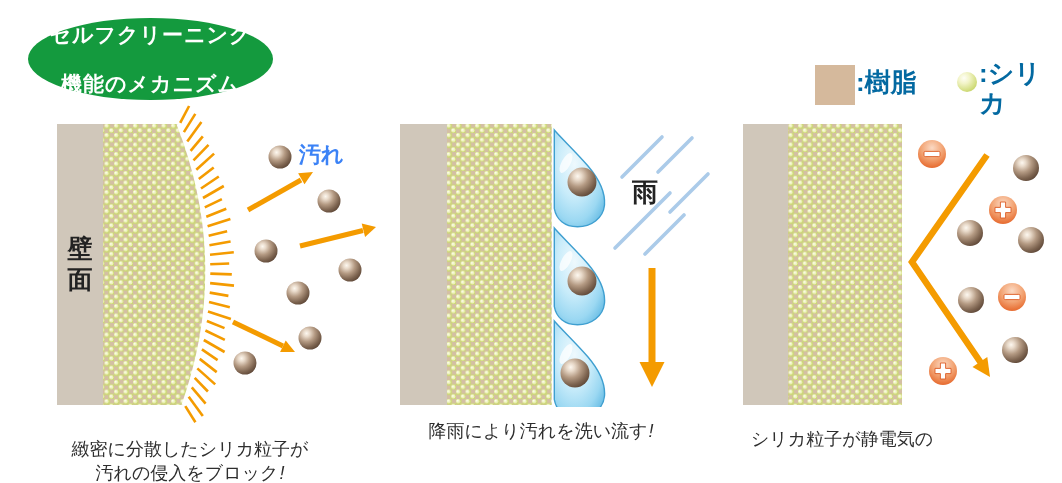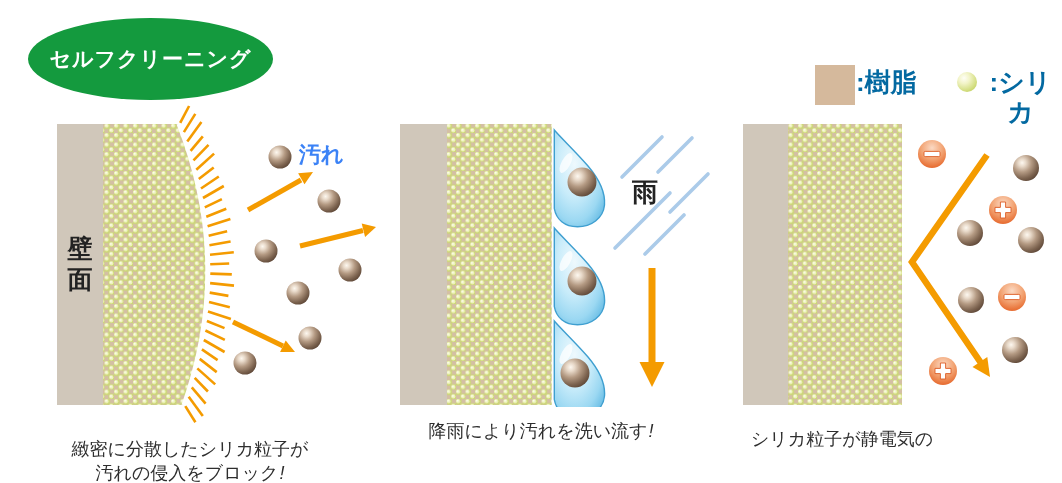--- a/index.html
+++ b/index.html
@@ -11,21 +11,21 @@
   .overlay{position:absolute;z-index:5;color:#222;gap:23px;}
 
   .badge{
     left:28px;top:18px;width:245px;height:82px;border-radius:50%;
     background:#149a3e;display:flex;flex-direction:column;align-items:center;justify-content:center;
     color:#fff;font-weight:bold;font-size:21px;line-height:26px;text-align:center;letter-spacing:1px;
   }
   .legend-swatch{left:815px;top:65px;width:40px;height:40px;background:#d5b99c;}
   .legend-label{font-size:26px;font-weight:bold;color:#0369a1;line-height:30px;}
   .legend-resin-label{left:856px;top:67px;}
-  .legend-silica-label{left:979px;top:67px;text-align:center;}
+  .legend-silica-label{left:979px;top:58px;}
 
   .wall-label{left:62px;top:233px;width:36px;text-align:center;
     font-size:25px;font-weight:600;line-height:31px;color:#222;}
   .dirt-label{left:299px;top:140px;font-size:22px;font-weight:600;color:#3b82f6;}
   .rain-label{left:632px;top:175px;font-size:26px;font-weight:600;color:#222;}
 
   .caption{top:419px;width:340px;text-align:center;
     font-size:18px;line-height:24px;font-weight:500;color:#2e2e2e;}
   .caption-1{left:20px;margin-top:18px;}
   .caption-2{left:371px;}
@@ -219,20 +219,21 @@
         <path d="M-8,-2.6 H-2.6 V-8 H2.6 V-2.6 H8 V2.6 H2.6 V8 H-2.6 V2.6 H-8 Z" fill="#fff" stroke="#dd5b24" stroke-width="0.9"></path>
       </g>
     </g>
   </g>
 
   <circle cx="967" cy="82" r="10" fill="url(#gSilica)"></circle>
 </svg>
 
 <div class="overlay badge">
   <span>セルフクリーニング</span>
+  <span>機能のメカニズム</span>
 </div>
 
 <div class="overlay legend-swatch"></div>
 <div class="overlay legend-label legend-resin-label">:樹脂</div>
 <div class="overlay legend-label legend-silica-label">:シリカ</div>
 
 <div class="overlay wall-label">
   <div>壁</div>
   <div>面</div>
 </div>

